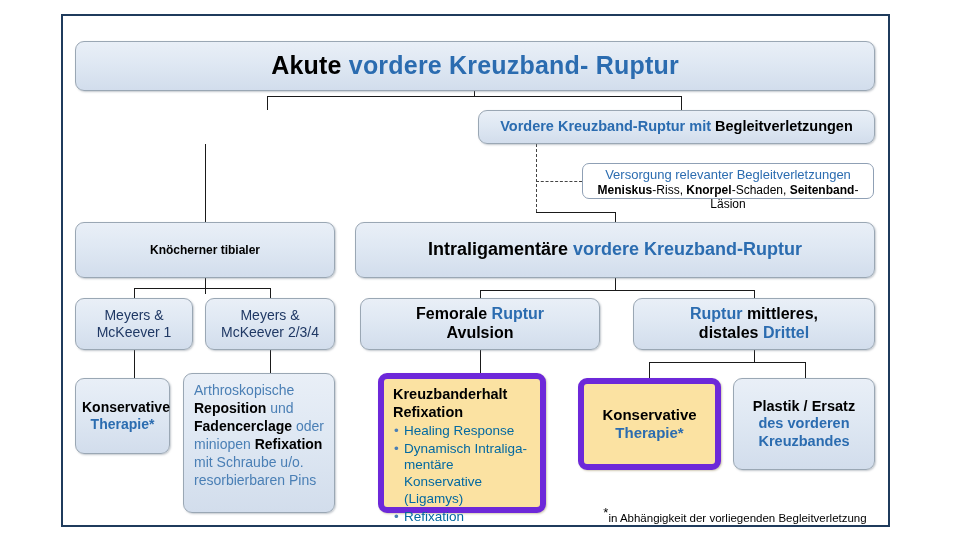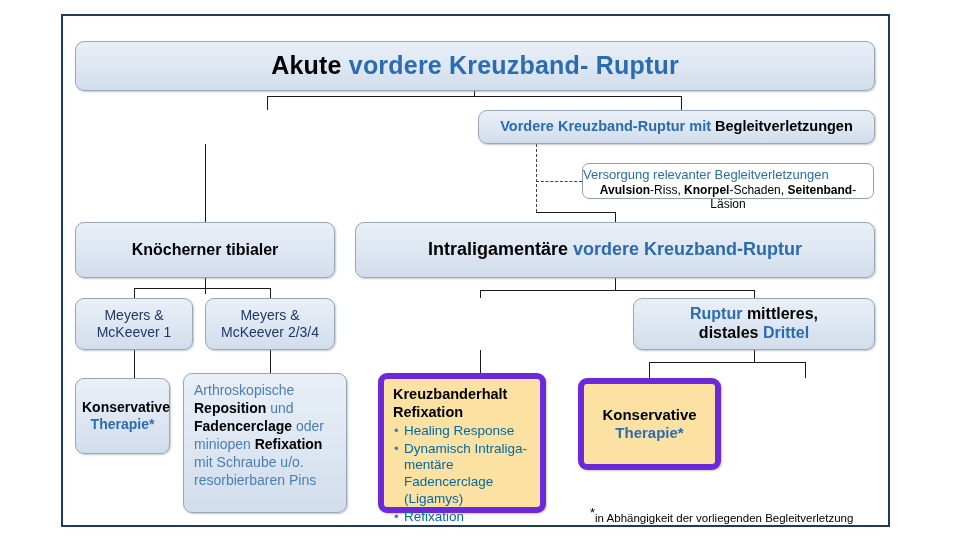--- a/index.html
+++ b/index.html
@@ -40,24 +40,24 @@
 
   #box-isolierte{left:75px;top:110px;width:385px;height:34px;font-size:14.5px;font-weight:bold;}
   #box-begleit{left:478px;top:110px;width:397px;height:34px;font-size:14.5px;}
   #box-begleit .blu{font-weight:bold;text-align:right;}
 
   #box-versorgung{
     left:582px;top:163px;width:292px;height:36px;font-size:12.5px;
     border-radius:7px;background:#fff;border:1px solid #8fa0b5;box-shadow:none;
     display:block;padding-top:3px;
   }
-  #box-versorgung .l1{color:#2b6cb0;font-size:13px;text-align:left;}
+  #box-versorgung .l1{color:#2b6cb0;font-size:13px;text-align:center;}
   #box-versorgung .l2{color:#000;font-size:12px;text-align:center;margin-top:1px;}
 
-  #box-knoechern{left:75px;top:222px;width:260px;height:56px;font-size:16px;}
+  #box-knoechern{left:75px;top:222px;width:260px;height:56px;font-size:12px;}
   #box-knoechern .l1{color:#000;font-weight:bold;}
   #box-knoechern .l2{color:#2b6cb0;font-weight:bold;}
 
   #box-intralig{left:355px;top:222px;width:520px;height:56px;font-size:18px;align-items:center;}
   #box-intralig .blk{font-weight:bold;}
   #box-intralig .blu{font-weight:bold;}
 
   #box-meyers1{left:75px;top:298px;width:118px;height:52px;font-size:14px;}
   #box-meyers2{left:205px;top:298px;width:130px;height:52px;font-size:14px;}
 
@@ -67,21 +67,21 @@
 
   #box-drittel{left:633px;top:298px;width:242px;height:52px;font-size:16px;}
   #box-drittel .blk{font-weight:bold;}
   #box-drittel .blu{font-weight:bold;}
 
   #box-kons1{left:75px;top:378px;width:95px;height:76px;font-size:14px;}
   #box-kons1 .l1{color:#000;font-weight:bold;}
   #box-kons1 .l2{color:#2b6cb0;font-weight:bold;}
 
   #box-arthro{
-    left:183px;top:373px;width:164px;height:140px;font-size:14px;
+    left:183px;top:373px;width:152px;height:140px;font-size:14px;
     align-items:flex-start;text-align:left;
   }
   #box-arthro .inner{padding:8px 8px 0 10px;line-height:1.28;color:#4a7fb5;}
   #box-arthro b{color:#000;}
 
   #box-kreuzerhalt{
     left:378px;top:373px;width:168px;height:140px;font-size:13.5px;
     align-items:flex-start;text-align:left;
   }
   #box-kreuzerhalt .inner{padding:7px 6px 0 9px;line-height:1.24;}
@@ -93,21 +93,21 @@
   #box-kons2{left:578px;top:378px;width:143px;height:92px;font-size:15px;}
   #box-kons2 .l1{color:#000;font-weight:bold;}
   #box-kons2 .l2{color:#2b6cb0;font-weight:bold;}
 
   #box-plastik{left:733px;top:378px;width:142px;height:92px;font-size:14.5px;}
   #box-plastik .l1{color:#000;font-weight:bold;}
   #box-plastik .l2,#box-plastik .l3{color:#2b6cb0;font-weight:bold;}
 
   #footnote{
     position:absolute;left:590px;top:505px;width:290px;
-    font-size:11.5px;color:#000;
+    font-size:11.5px;color:#000;text-align:center;
   }
   #footnote sup{font-size:13px;}
 
   
   .ln{position:absolute;background:#1a1a1a;}
   .lnv{width:1px;}
   .lnh{height:1px;}
   .dot-v{position:absolute;width:0;border-left:1px dashed #444;}
   .dot-h{position:absolute;height:0;border-top:1px dashed #444;}
 </style>
@@ -160,21 +160,21 @@
   <div class="box" id="box-begleit">
     <div class="inner">
       <span class="blu">Vordere Kreuzband-Ruptur mit</span>
       <span class="blk">Begleitverletzungen</span>
     </div>
   </div>
 
   <div class="box" id="box-versorgung">
     <div class="l1">Versorgung relevanter  Begleitverletzungen</div>
     <div class="l2">
-      <b>Avulsion</b><span>-Riss, </span><b>Knorpel</b><span>-Schaden,  </span><b>Seitenband</b><span>-Läsion</span>
+      <b>Meniskus</b><span>-Riss, </span><b>Knorpel</b><span>-Schaden,  </span><b>Seitenband</b><span>-Läsion</span>
     </div>
   </div>
 
   <div class="box" id="box-knoechern">
     <div class="inner">
       <div class="l1">Knöcherner tibialer</div>
     </div>
   </div>
 
   <div class="box" id="box-intralig">
@@ -191,20 +191,29 @@
     </div>
   </div>
 
   <div class="box" id="box-meyers2">
     <div class="inner">
       <div>Meyers &amp;</div>
       <div>McKeever 2/3/4</div>
     </div>
   </div>
 
+  <div class="box" id="box-femorale">
+    <div class="inner">
+      <div>
+        <span class="blk">Femorale</span>
+        <span class="blu">Ruptur</span>
+      </div>
+      <div class="blk">Avulsion</div>
+    </div>
+  </div>
 
   <div class="box" id="box-drittel">
     <div class="inner">
       <div>
         <span class="blu">Ruptur</span>
         <span class="blk">mittleres,</span>
       </div>
       <div>
         <span class="blk">distales</span>
         <span class="blu">Drittel</span>
@@ -222,30 +231,37 @@
   <div class="box" id="box-arthro">
     <div class="inner"><span>Arthroskopische </span><b>Reposition</b><span> und </span><b>Fadencerclage</b><span> oder miniopen </span><b>Refixation</b><span> mit Schraube u/o. resorbierbaren Pins</span></div>
   </div>
 
   <div class="box yellow" id="box-kreuzerhalt">
     <div class="inner">
       <div class="hd">Kreuzbanderhalt</div>
       <div class="hd">Refixation</div>
       <ul>
         <li>Healing Response</li>
-        <li>Dynamisch Intraliga- mentäre Fadencerclage (Ligamys)</li>
+        <li>Dynamisch Intraliga- mentäre Konservative (Ligamys)</li>
         <li>Refixation</li>
       </ul>
     </div>
   </div>
 
   <div class="box yellow" id="box-kons2">
     <div class="inner">
       <div class="l1">Konservative</div>
       <div class="l2">Therapie*</div>
     </div>
   </div>
 
+  <div class="box" id="box-plastik">
+    <div class="inner">
+      <div class="l1">Plastik / Ersatz</div>
+      <div class="l2">des vorderen</div>
+      <div class="l3">Kreuzbandes</div>
+    </div>
+  </div>
 
   <div id="footnote">
     <sup>*</sup><span>in Abhängigkeit der vorliegenden Begleitverletzung</span>
   </div>
 </div>
 
 </body></html>

